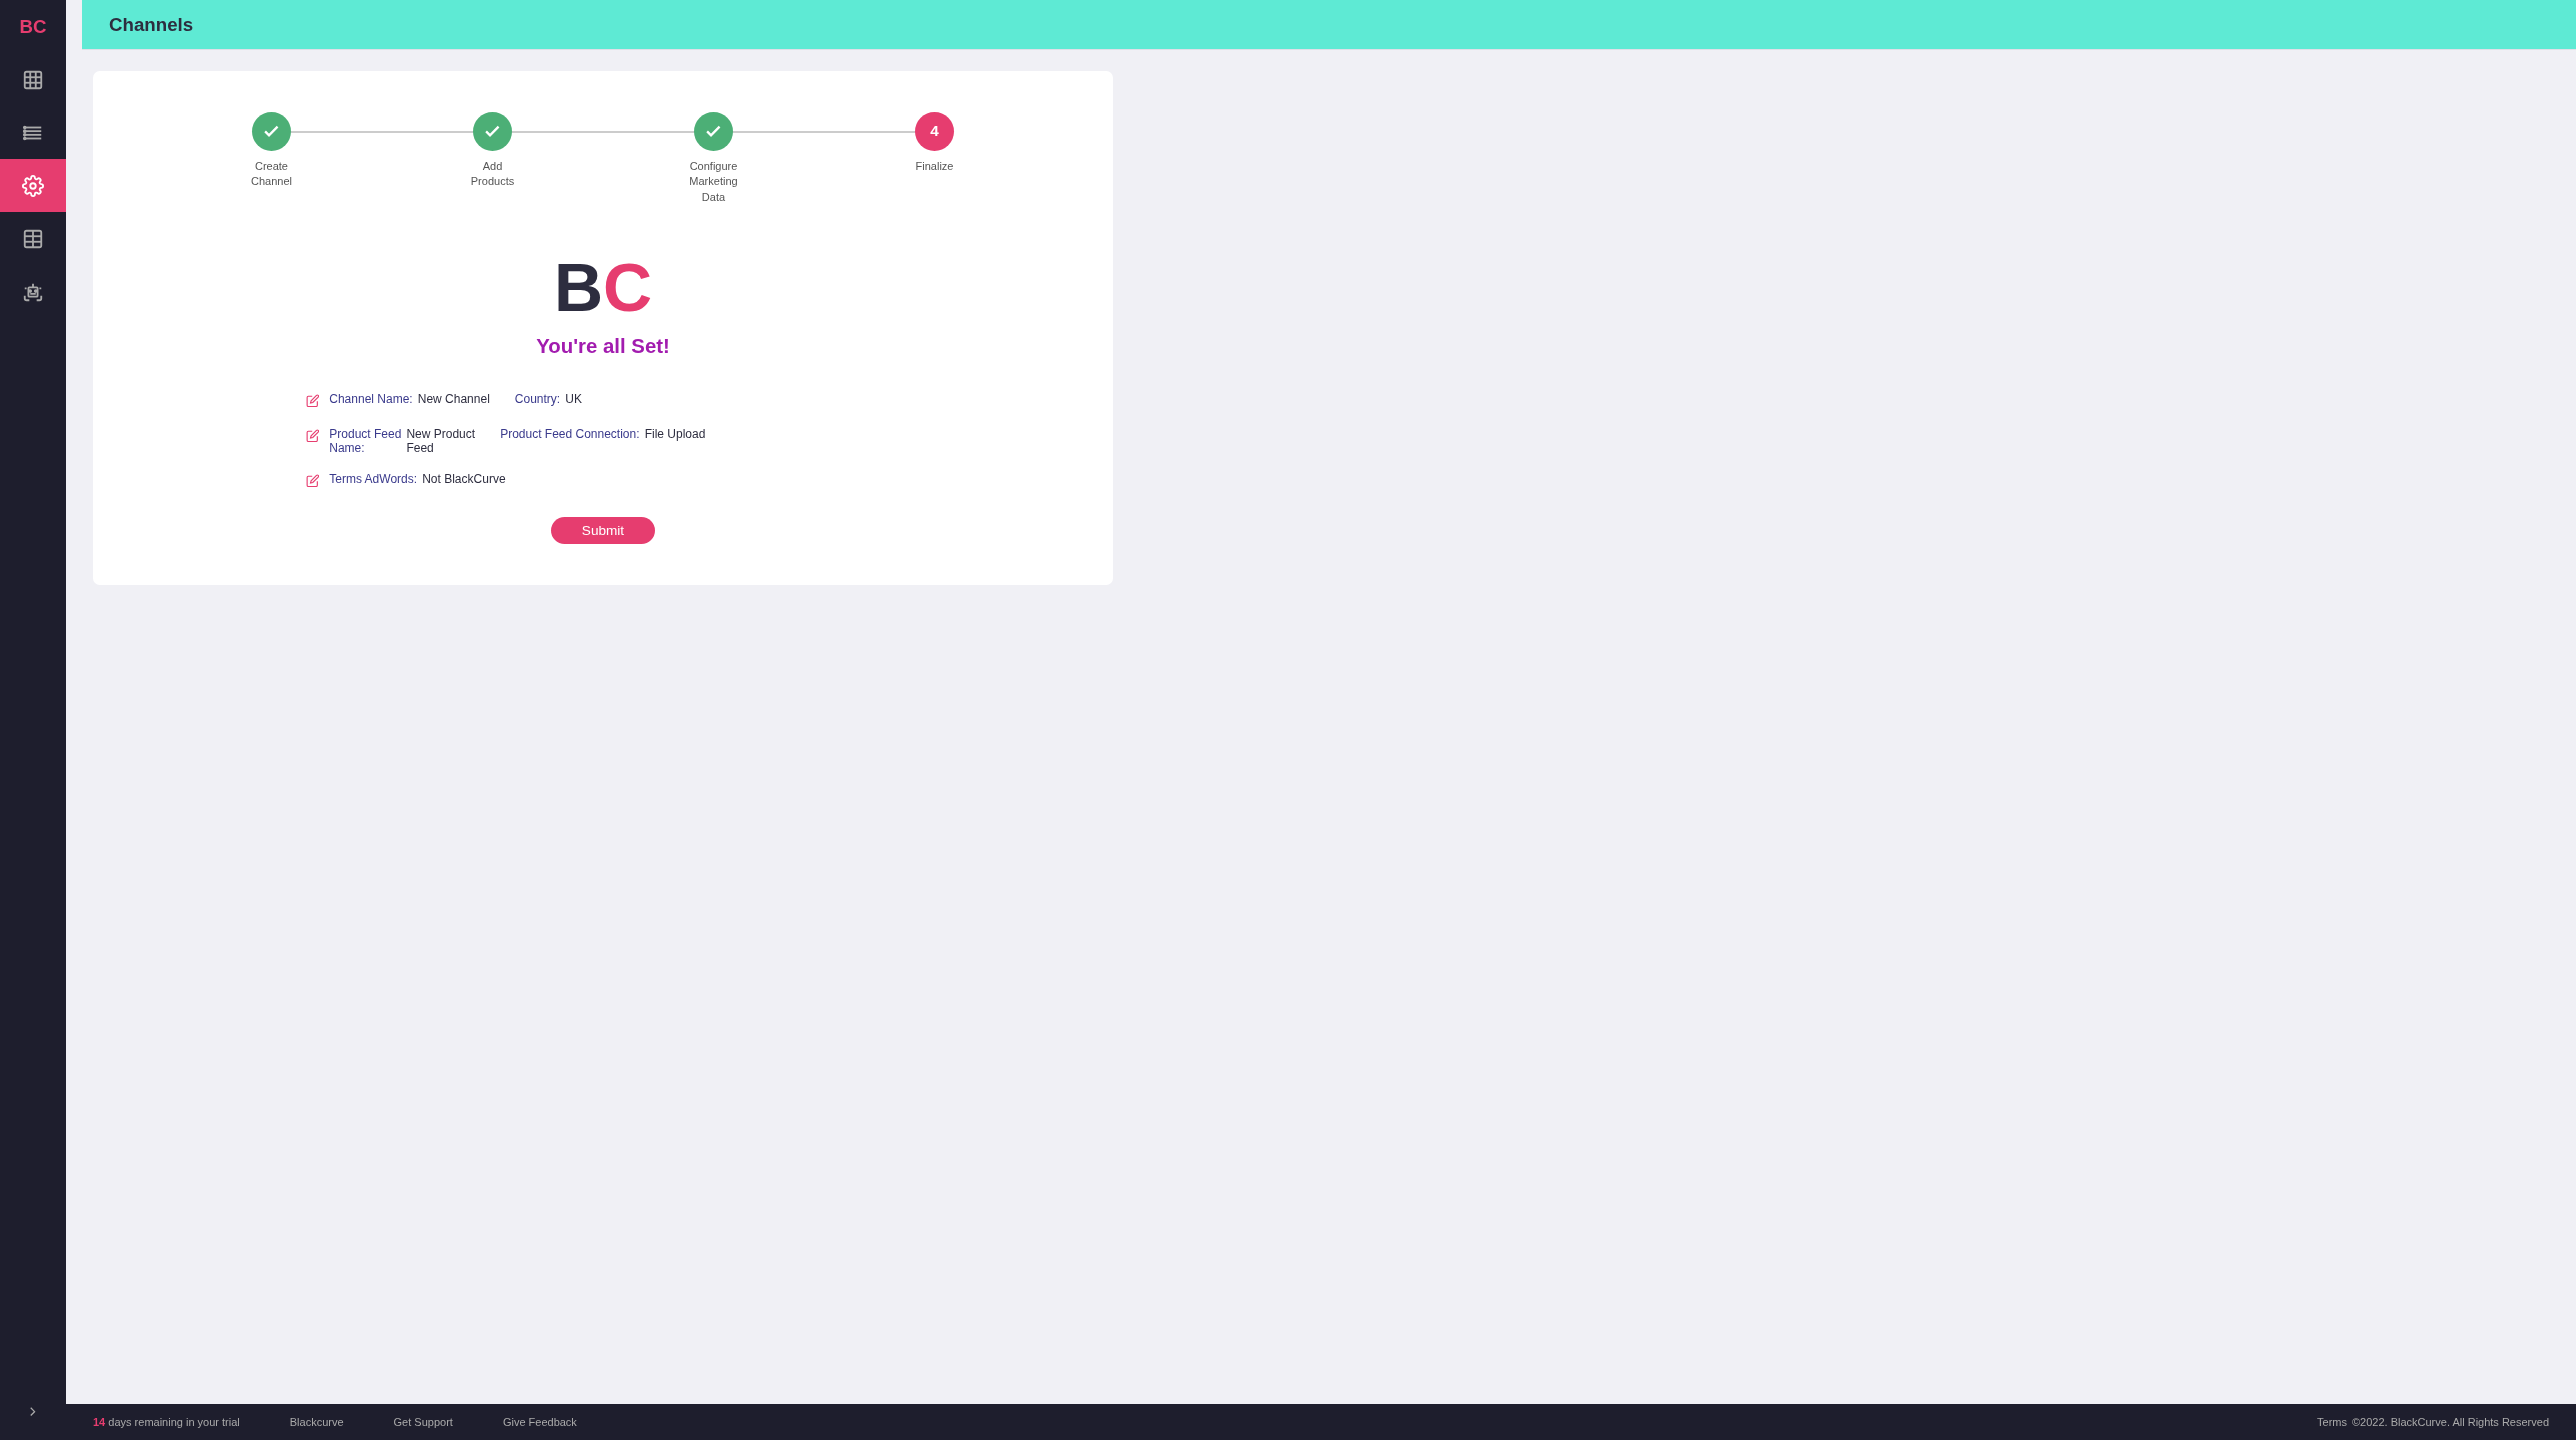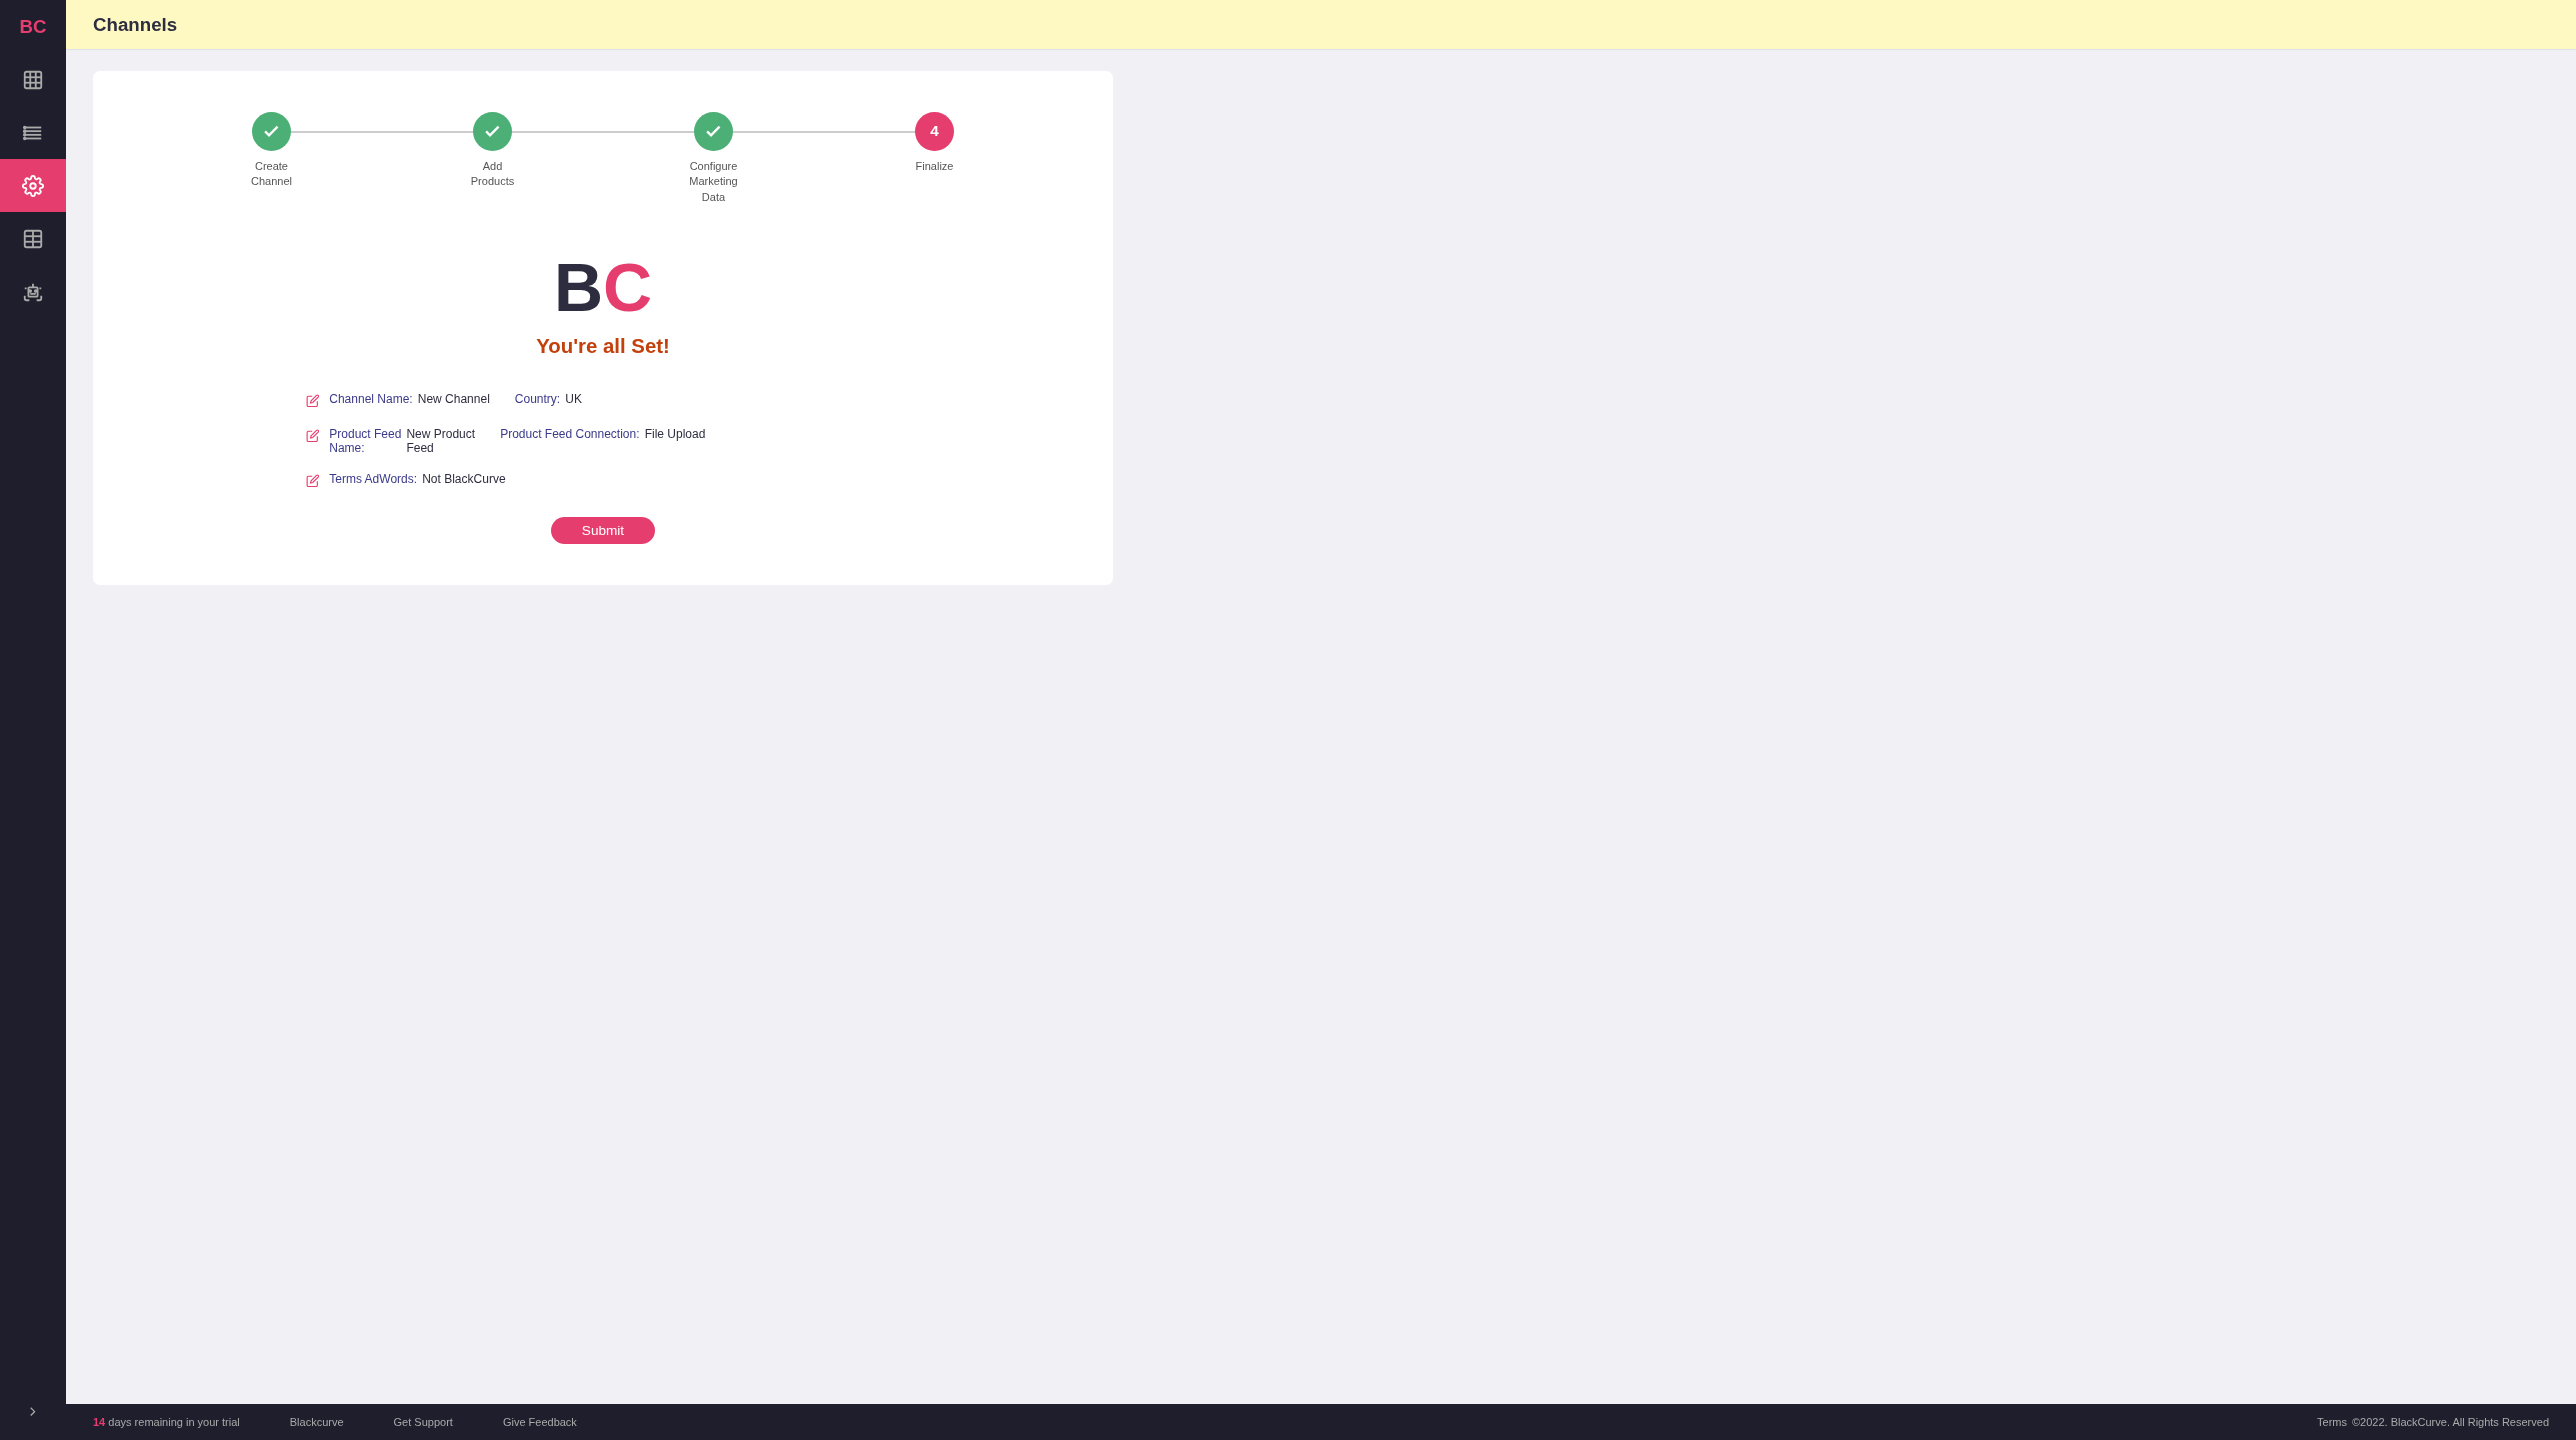--- a/index.html
+++ b/index.html
@@ -54,23 +54,24 @@
     
     .main-wrapper {
       margin-left: 66px;
       display: flex;
       flex-direction: column;
       min-height: 100vh;
     }
 
     
     .top-header {
-      background: #fef9c3;
+      background: #5eead4;
       padding: 13.6px 27px;
       border-bottom: 0.9px solid #e0e0e8;
+      margin-left: 16px;
     }
     .page-title {
       font-size: 18.7px;
       font-weight: 600;
       color: #2d2d3f;
     }
 
     
     .content-area {
       flex: 1;
@@ -152,21 +153,21 @@
     .bc-logo-large .c-letter {
       font-size: 68px;
       font-weight: 700;
       color: #e63d6f;
       line-height: 1;
     }
     .all-set {
       text-align: center;
       font-size: 20.4px;
       font-weight: 600;
-      color: #c2410c;
+      color: #a21caf;
       margin-bottom: 34px;
     }
 
     
     .summary-section {
       max-width: 595px;
       margin: 0 auto 27px auto;
     }
     .summary-row {
       display: flex;

